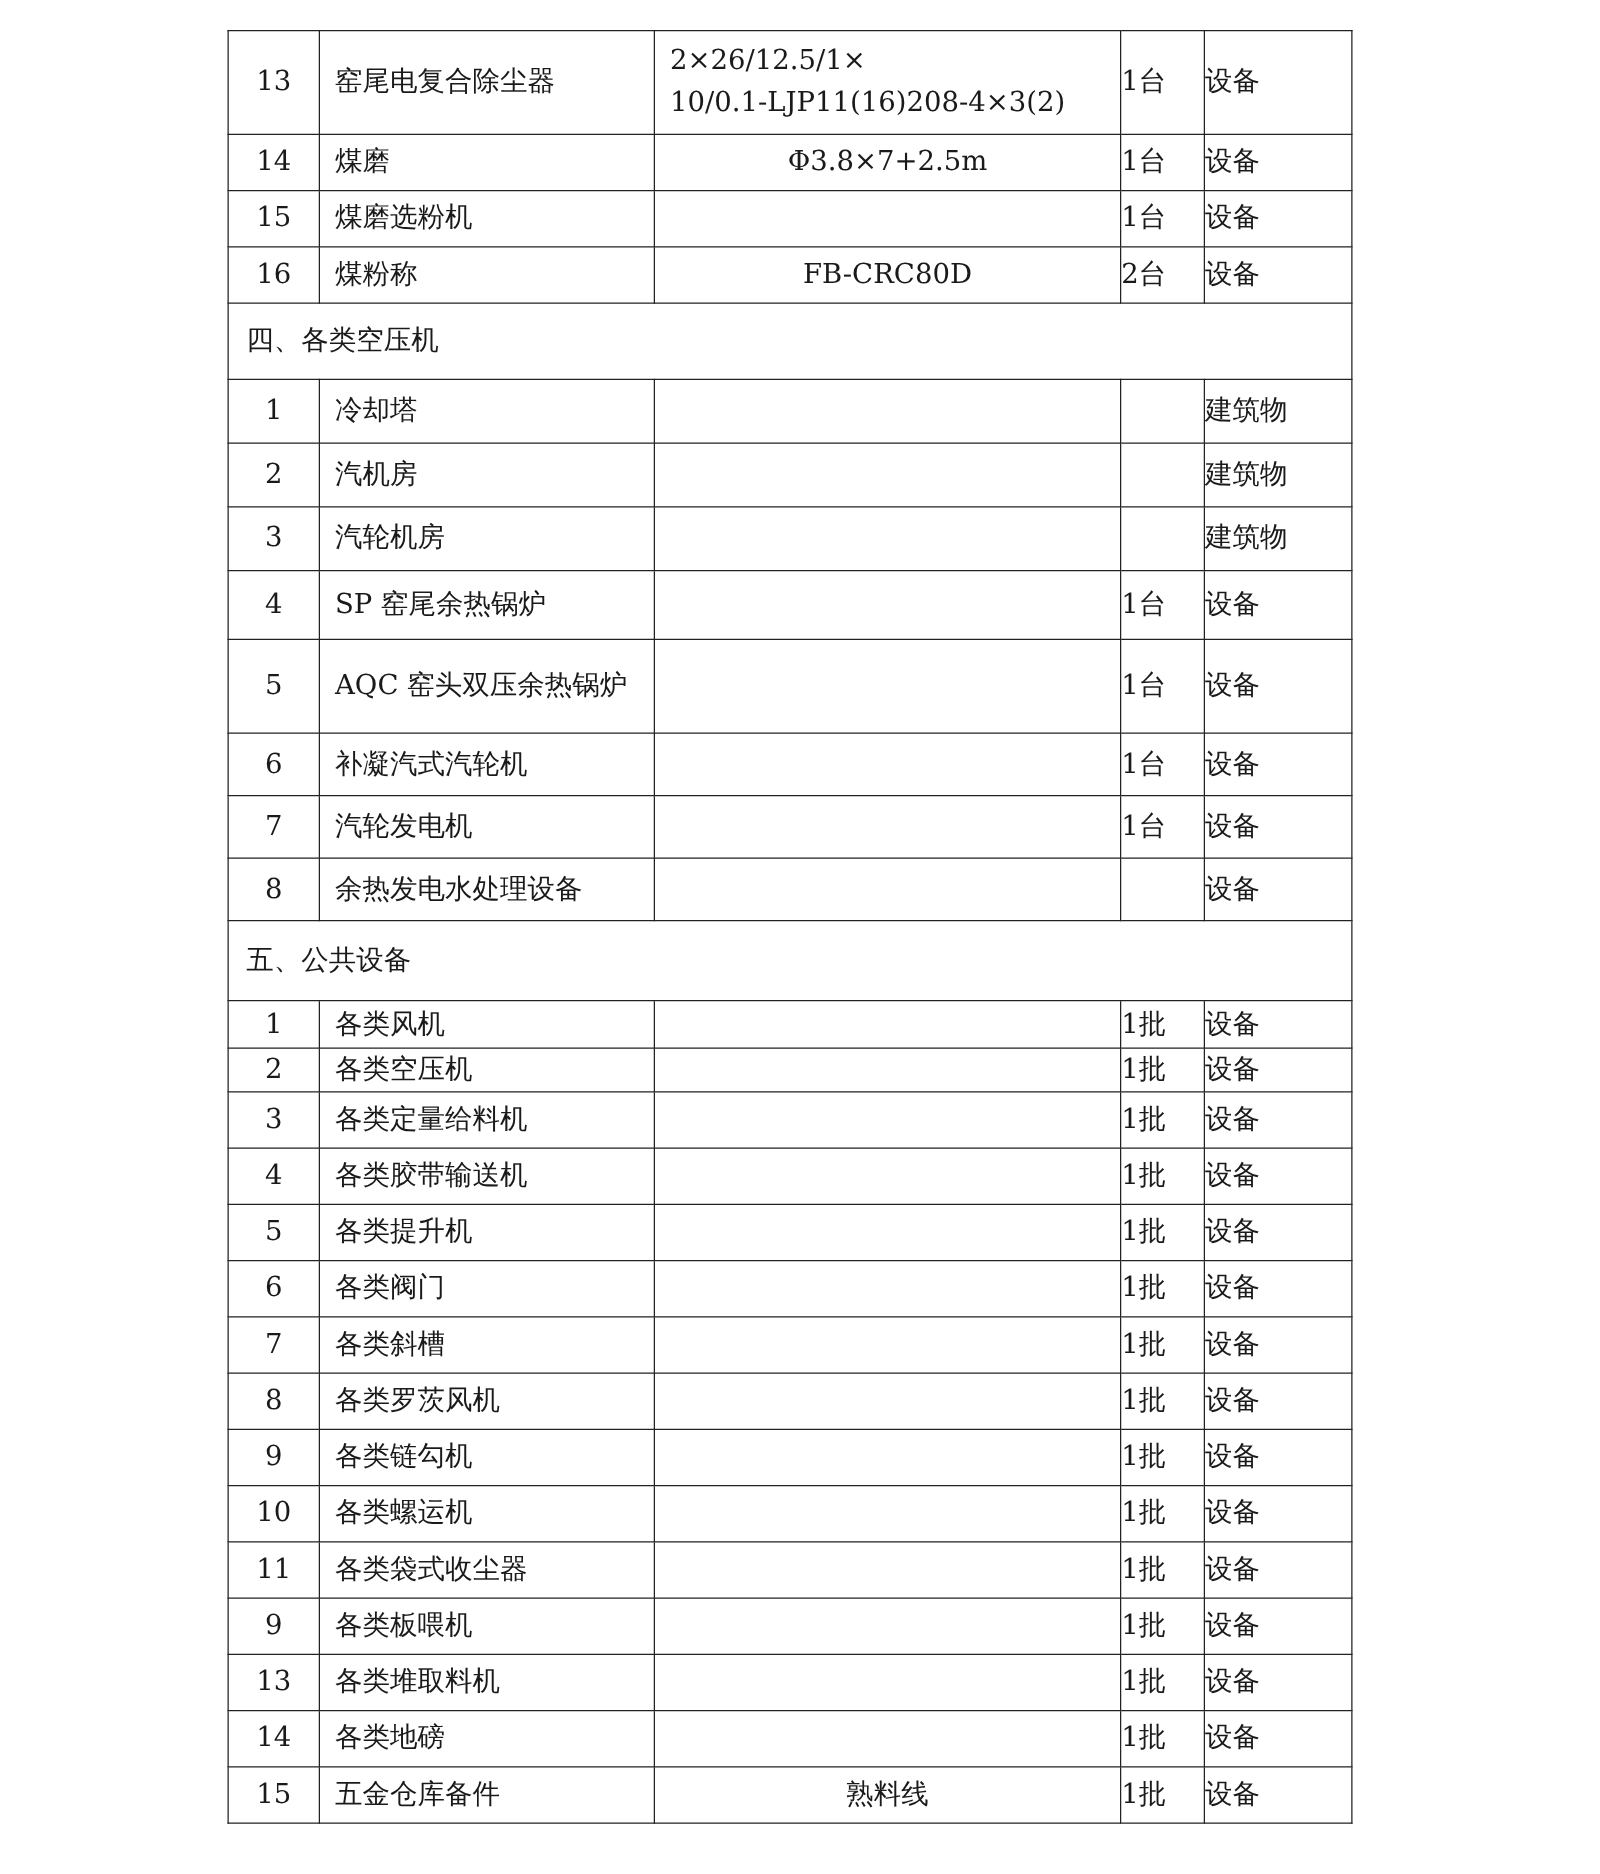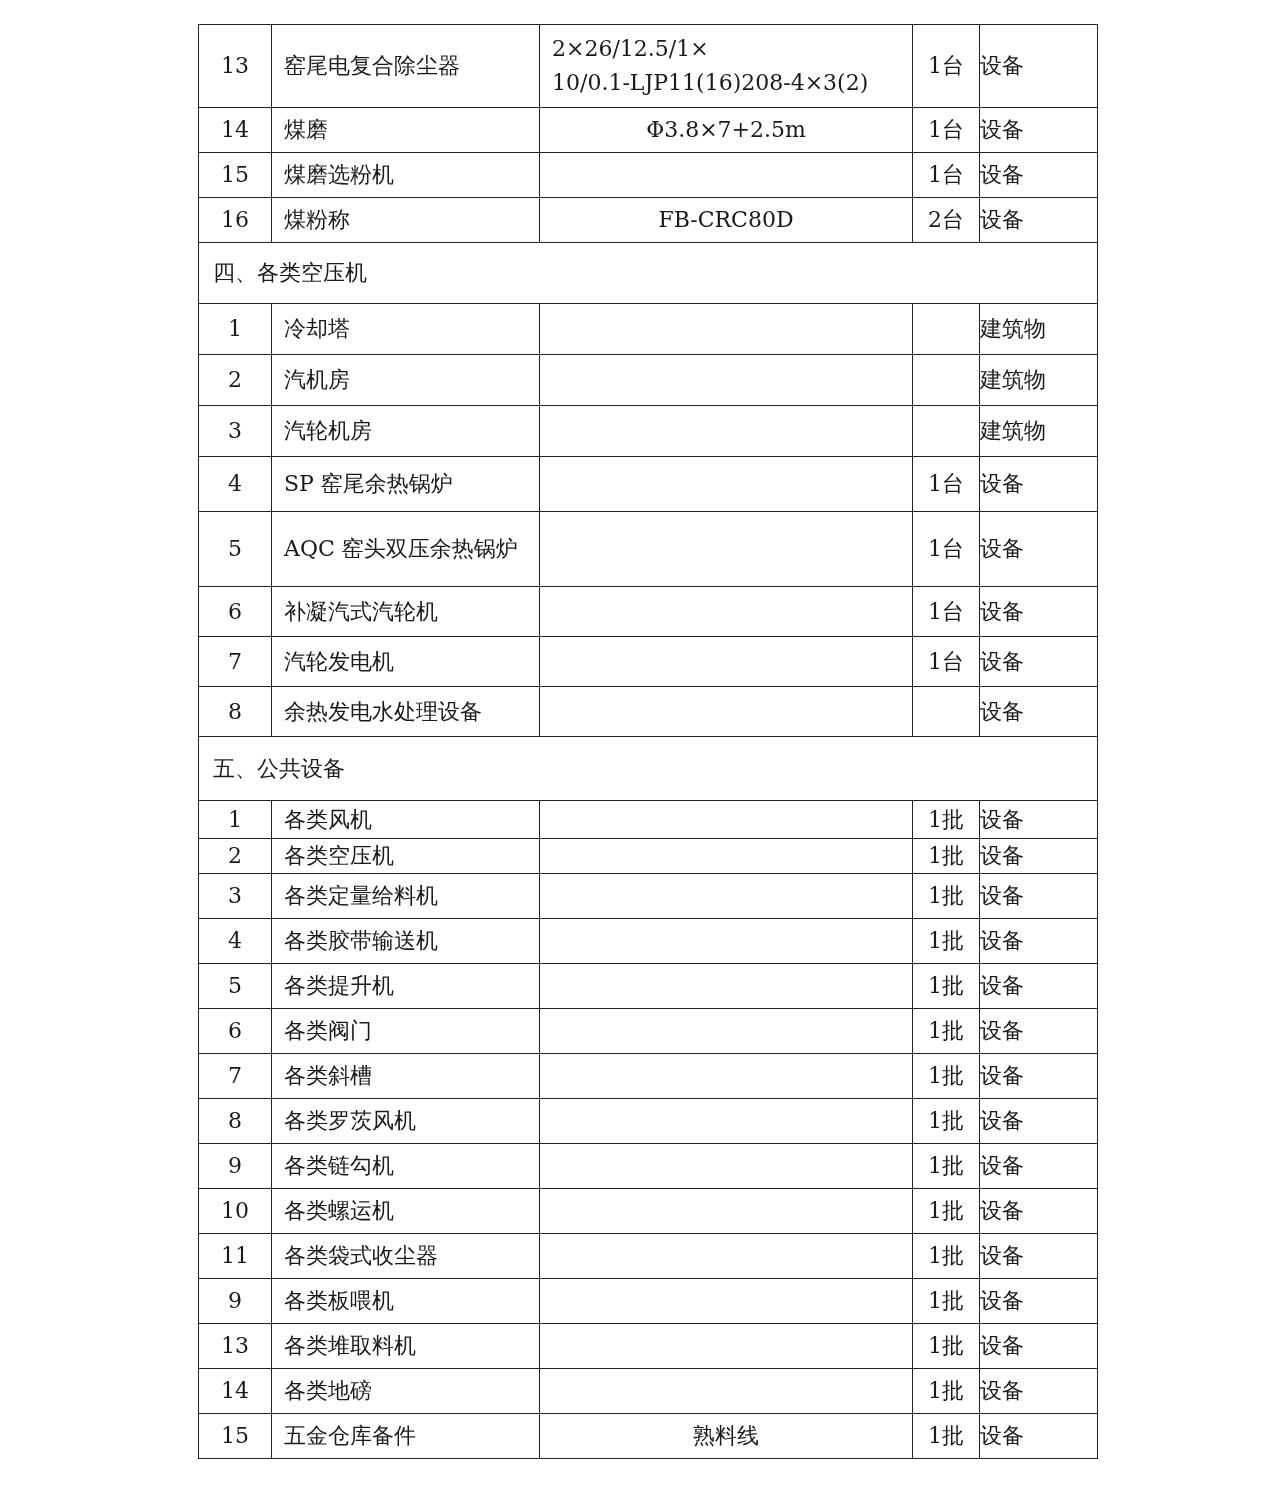--- a/index.html
+++ b/index.html
@@ -1,25 +1,25 @@
 <!DOCTYPE html>
 <html><head>
   <meta charset="utf-8">
   <style>
     html, body { margin: 0; padding: 0; background: #ffffff; }
     body { width: 1280px; height: 1499px; position: relative; overflow: hidden;
            font-family: "DejaVu Serif", "Liberation Serif", serif; color: #1a1a1a; }
-    table.doc { position: absolute; left: 198px; top: 24px; width: 899px;
+    table.doc { position: absolute; left: 182px; top: 24px; width: 899px;
                 border-collapse: collapse; table-layout: fixed; }
     table.doc td { border: 1.5px solid #222; padding: 0; font-size: 22px;
                    vertical-align: middle; line-height: 1.45; overflow: hidden; }
     td.c-no { text-align: center; }
     td.c-name { padding-left: 12px !important; text-align: left; }
     td.c-spec { text-align: center; }
-    td.c-qty { text-align: center; }
+    td.c-qty { text-align: left; }
     td.c-type { text-align: left; }
     td.section { padding-left: 14px !important; text-align: left; font-size: 23px; }
     .spec-left { text-align: left !important; padding-left: 12px !important; line-height: 1.55 !important; }
     .spec-line { display: block; }
   </style>
 </head>
 <body>
 
 <table class="doc">
   <colgroup>

